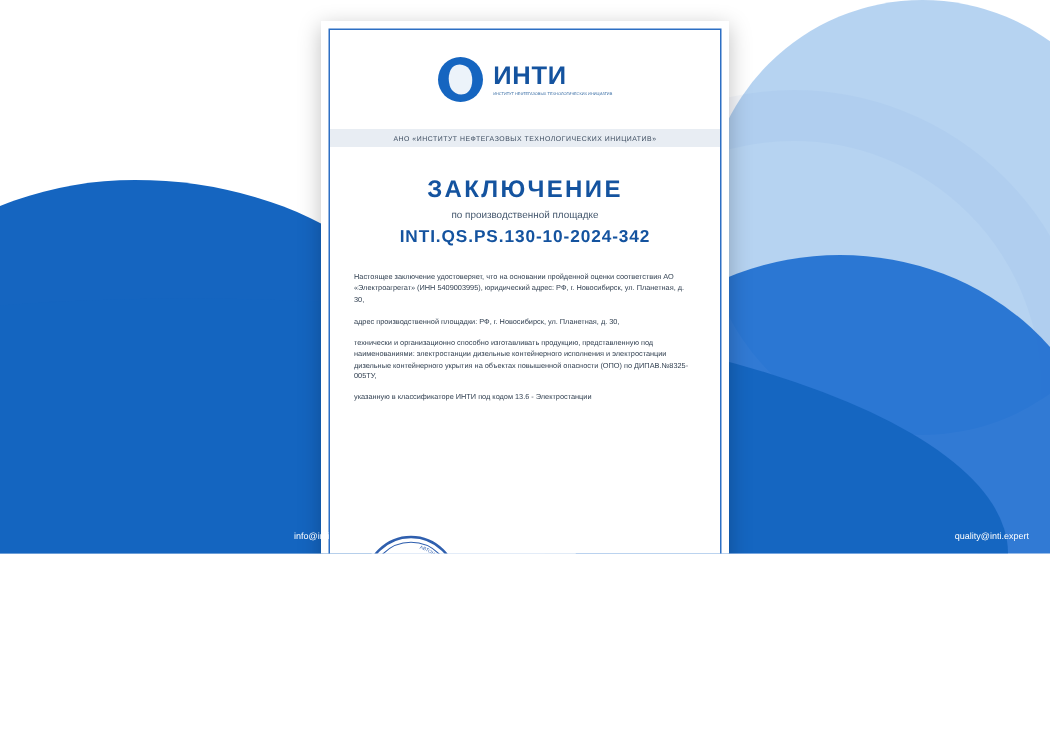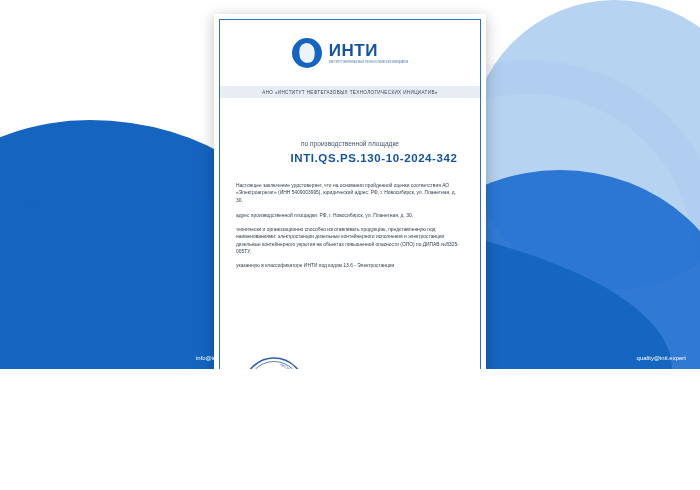--- a/index.html
+++ b/index.html
@@ -194,21 +194,20 @@
   .doc-number {
     position: absolute;
     left: 0;
     top: 138px;
     width: 272px;
     text-align: center;
     font-size: 11.5px;
     font-weight: bold;
     letter-spacing: 0.6px;
     color: #14539f;
-    padding-left: 24px;
   }
   .body-block {
     position: absolute;
     left: 22px;
     width: 228px;
     font-size: 4.9px;
     line-height: 1.5;
     color: #2f3e4f;
     text-align: left;
   }
@@ -309,20 +308,21 @@
           <div class="logo-title">ИНТИ</div>
           <div class="logo-sub">ИНСТИТУТ НЕФТЕГАЗОВЫХ ТЕХНОЛОГИЧЕСКИХ ИНИЦИАТИВ</div>
         </div>
       </div>
     </div>
 
     <div class="head-band">
       <span class="head-band-text">АНО «ИНСТИТУТ НЕФТЕГАЗОВЫХ ТЕХНОЛОГИЧЕСКИХ ИНИЦИАТИВ»</span>
     </div>
 
+    <div class="doc-title">ЗАКЛЮЧЕНИЕ</div>
     <div class="doc-subtitle">по производственной площадке</div>
     <div class="doc-number">INTI.QS.PS.130-10-2024-342</div>
 
     <div class="body-block p1">
       <span>Настоящее заключение удостоверяет, что на основании пройденной оценки соответствия</span>
       <span>АО «Электроагрегат» (ИНН 5409003995), юридический адрес: РФ, г. Новосибирск, ул. Планетная, д. 30,</span>
     </div>
 
     <div class="body-block p2">
       <span>адрес производственной площадки:</span>

